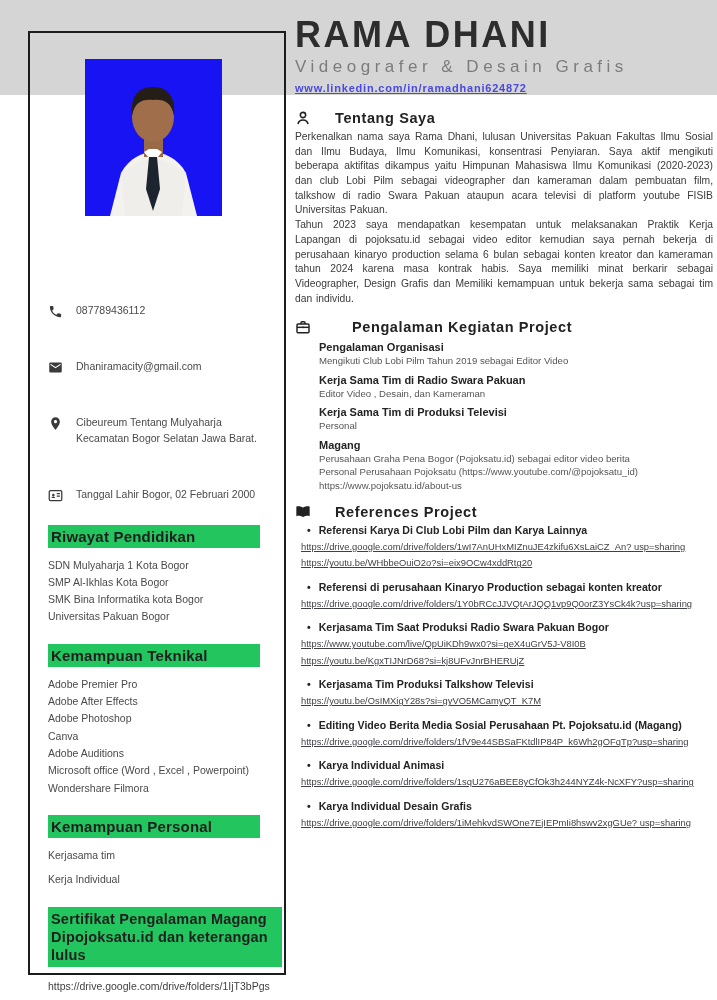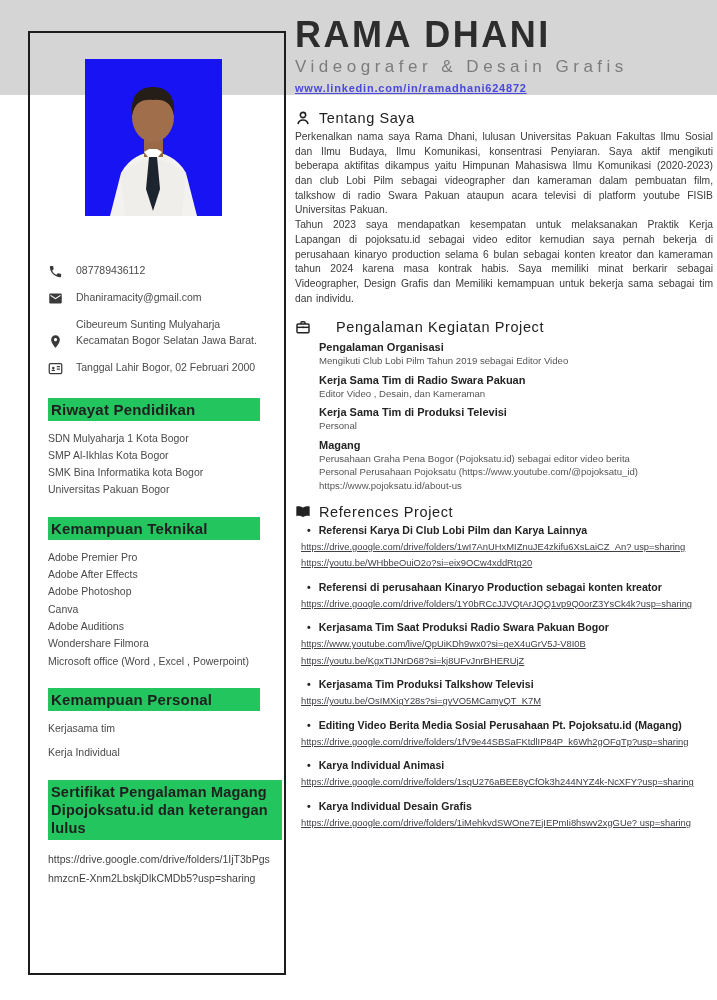--- a/index.html
+++ b/index.html
@@ -8,21 +8,21 @@
     position:relative; width:717px; height:1000px; overflow:hidden;
     background:#ffffff; font-family:"Liberation Sans", sans-serif; color:#333;
   }
   .topband { position:absolute; left:0; top:0; width:717px; height:95px; background:#d5d5d6; }
 
   
   .frame { position:absolute; left:28px; top:31px; width:258px; height:944px; border:2px solid #1c1c1c; background:transparent; }
   .photo { position:absolute; left:85px; top:59px; width:137px; height:157px; display:block; }
   .sidebar { position:absolute; left:48px; top:263px; width:226px; }
 
-  .c-row { display:flex; align-items:flex-end; margin-bottom:11px; }
+  .c-row { display:flex; align-items:flex-start; margin-bottom:11px;margin-top:40px; }
   .c-icon { width:15px; height:15px; flex:0 0 15px; margin-right:13px; margin-top:1px; color:#3a3a3a; }
   .c-icon svg { width:15px; height:15px; display:block; }
   .c-text { font-size:10.5px; line-height:1.5; color:#4a4a4a; }
   .c-text span { display:block; }
 
   .sb-heading {
     display:block; width:212px; background:#22c55e; color:#1f1f1f;
     font-size:15px; font-weight:bold; padding:3px 4px 3px 3px; letter-spacing:0.2px;
     margin:18px 0 9px 0;
   }
@@ -33,21 +33,21 @@
 
   
   .main { position:absolute; left:295px; top:16px; width:418px; }
   .name { font-size:36px; font-weight:bold; color:#2d2d2d; letter-spacing:2.5px; line-height:1.05; }
   .role { font-size:17px; color:#7c7c7c; letter-spacing:4.5px; margin-top:3px; }
   .linkedin { font-size:11px; font-weight:bold; color:#4a49dd; text-decoration:underline; letter-spacing:0.8px; display:inline-block; margin-top:5px; cursor:pointer; }
 
   .sec-head { display:flex; align-items:center; margin:12px 0 4px 0; }
   .sec-head .s-icon { width:16px; height:16px; margin-right:8px; color:#222; }
   .sec-head .s-icon svg { width:16px; height:16px; display:block; }
-  .sec-title { font-size:14.5px; font-weight:normal; color:#222; letter-spacing:0.6px; }
+  .sec-title { font-size:14.5px; font-weight:bold; color:#222; letter-spacing:0.6px;margin-left:16px; }
 
   .para { font-size:10.3px; line-height:1.43; text-align:justify; color:#3a3a3a; word-spacing:1px; }
 
   .exp { margin-left:24px; }
   .exp-title { font-size:11px; font-weight:bold; color:#242424; margin-top:6px; }
   .exp-desc { font-size:9.6px; color:#555; margin-top:1px; line-height:1.4; }
   .exp-desc span { display:block; }
 
   .refs { margin-left:6px; }
   .ref-item { margin-bottom:9px; }
@@ -105,21 +105,21 @@
         </div>
     </div>
 
     <div class="c-row">
       <span class="c-icon">
         <svg viewBox="0 0 24 24" fill="currentColor">
             <path d="M12 2C8.13 2 5 5.13 5 9c0 5.25 7 13 7 13s7-7.75 7-13c0-3.87-3.13-7-7-7zm0 9.5c-1.38 0-2.5-1.12-2.5-2.5S10.62 6.5 12 6.5s2.5 1.12 2.5 2.5-1.12 2.5-2.5 2.5z"></path>
           </svg>
       </span>
       <div class="c-text">
-        <span>Cibeureum Sunting Mulyaharja</span>
+        <span>Cibeureum Tentang Mulyaharja</span>
         <span>Kecamatan Bogor Selatan Jawa Barat.</span>
       </div>
     </div>
 
     <div class="c-row">
       <span class="c-icon">
         <svg viewBox="0 0 24 24" fill="none" stroke="currentColor" stroke-width="2">
             <rect x="2" y="4" width="20" height="16" rx="2"></rect>
             <circle cx="8.5" cy="11" r="2" fill="currentColor" stroke="none"></circle>
             <path d="M5.5 16c.5-1.7 1.7-2.5 3-2.5s2.5.8 3 2.5" fill="currentColor" stroke="none"></path>
@@ -139,22 +139,22 @@
     <div class="sb-item">SMK Bina Informatika kota Bogor</div>
     <div class="sb-item">Universitas Pakuan Bogor</div>
 
     
     <div class="sb-heading">Kemampuan Teknikal</div>
     <div class="sb-item">Adobe Premier Pro</div>
     <div class="sb-item">Adobe After Effects</div>
     <div class="sb-item">Adobe Photoshop</div>
     <div class="sb-item">Canva</div>
     <div class="sb-item">Adobe Auditions</div>
+    <div class="sb-item">Microsoft office (Word , Excel , Powerpoint)</div>
     <div class="sb-item">Wondershare Filmora</div>
-    <div class="sb-item">Microsoft office (Word , Excel , Powerpoint)</div>
 
     
     <div class="sb-heading">Kemampuan Personal</div>
     <div class="sb-item spaced">Kerjasama tim</div>
     <div class="sb-item spaced">Kerja Individual</div>
 
     
     <div class="sb-heading wide" style="font-size:14.5px;">Sertifikat Pengalaman Magang Dipojoksatu.id dan keterangan lulus</div>
     <a class="sb-link">https://drive.google.com/drive/folders/1IjT3bPgshmzcnE-Xnm2LbskjDlkCMDb5?usp=sharing</a>
   </div>

